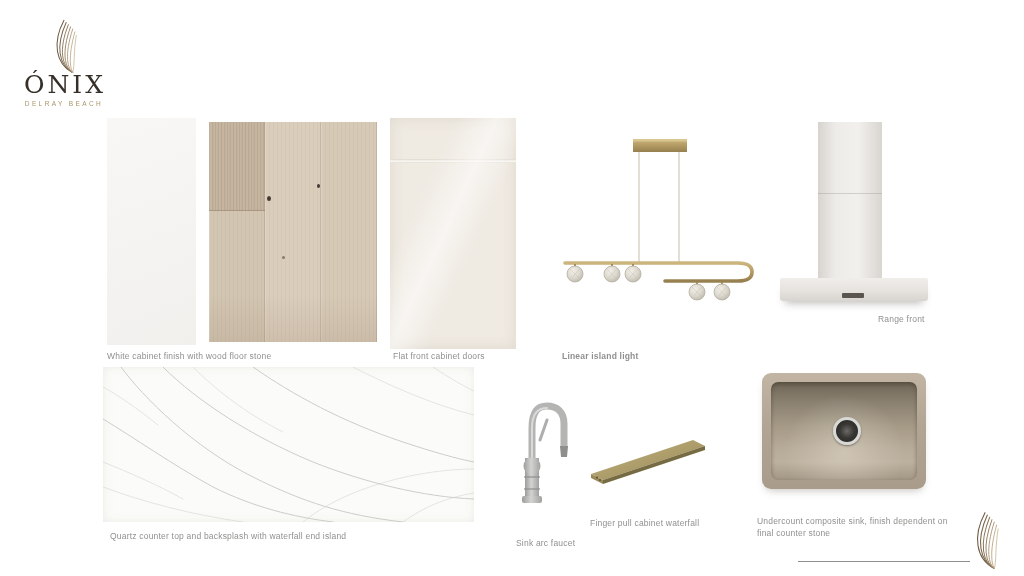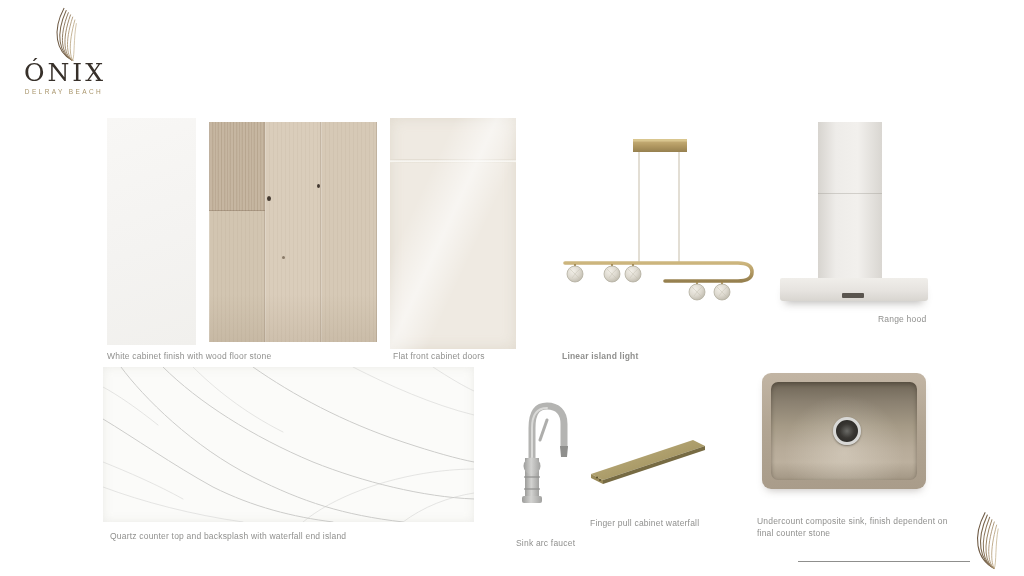--- a/index.html
+++ b/index.html
@@ -7,21 +7,21 @@
     position:relative;width:1024px;height:576px;background:#ffffff;
     font-family:"Liberation Sans", sans-serif;overflow:hidden;margin:0 auto;
   }
   
   .page-title{
     position:absolute;top:6px;right:14px;font-size:13px;color:#98989a;
     letter-spacing:.3px;white-space:nowrap;
   }
   .page-title b{font-weight:700;letter-spacing:1px;color:#8f8f91;}
   
-  .logo{position:absolute;left:24px;top:4px;width:80px;text-align:center;}
+  .logo{position:absolute;left:24px;top:16px;width:80px;text-align:center;}
   .logo .flame{display:block;margin:0 auto;}
   .logo .brand{
     font-family:"DejaVu Serif", serif;font-size:25px;letter-spacing:3px;
     color:#37302a;line-height:1;margin-top:-2px;
   }
   .logo .loc{
     font-size:6.5px;letter-spacing:2.4px;color:#a8946a;margin-top:3px;
   }
   
   .cap{
@@ -192,21 +192,21 @@
     </g>
   </svg>
   <div class="cap" style="left:562px;top:350px;font-weight:bold;">Linear island light</div>
 
   <div class="tile hood">
     <div class="chimney"></div>
     <div class="chimney-seam"></div>
     <div class="base"></div>
     <div class="ctrl"></div>
   </div>
-  <div class="cap" style="left:878px;top:313px;">Range hood</div>
+  <div class="cap" style="left:878px;top:313px;">Range front</div>
 
   <div class="tile quartz">
     <svg width="371" height="155" viewBox="0 0 371 155" fill="none">
       <g stroke="#bdbdbb" stroke-width="1" opacity=".75" stroke-linecap="round">
         <path d="M18,0 C40,30 90,80 150,110 C200,135 240,148 300,155"></path>
         <path d="M60,0 C95,35 150,70 210,95 C260,115 320,130 371,132"></path>
         <path d="M150,0 C190,28 240,55 300,75 C330,85 355,92 371,95"></path>
         <path d="M0,52 C30,70 70,98 110,120 C150,140 190,150 230,155"></path>
       </g>
       <g stroke="#cdcdcb" stroke-width=".7" opacity=".7" stroke-linecap="round">

